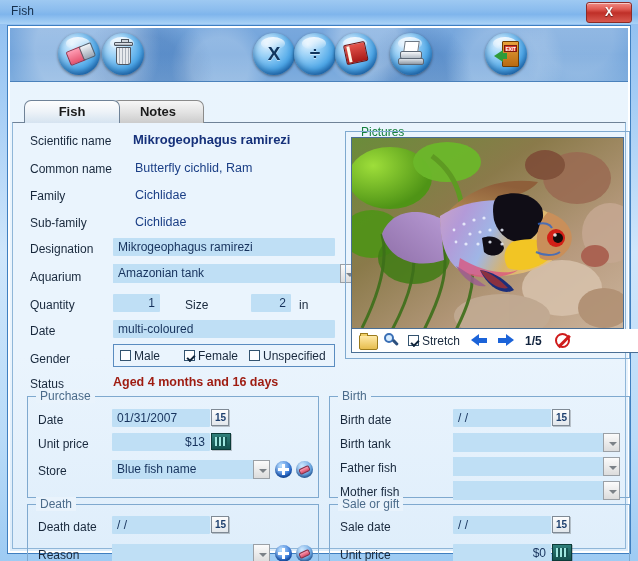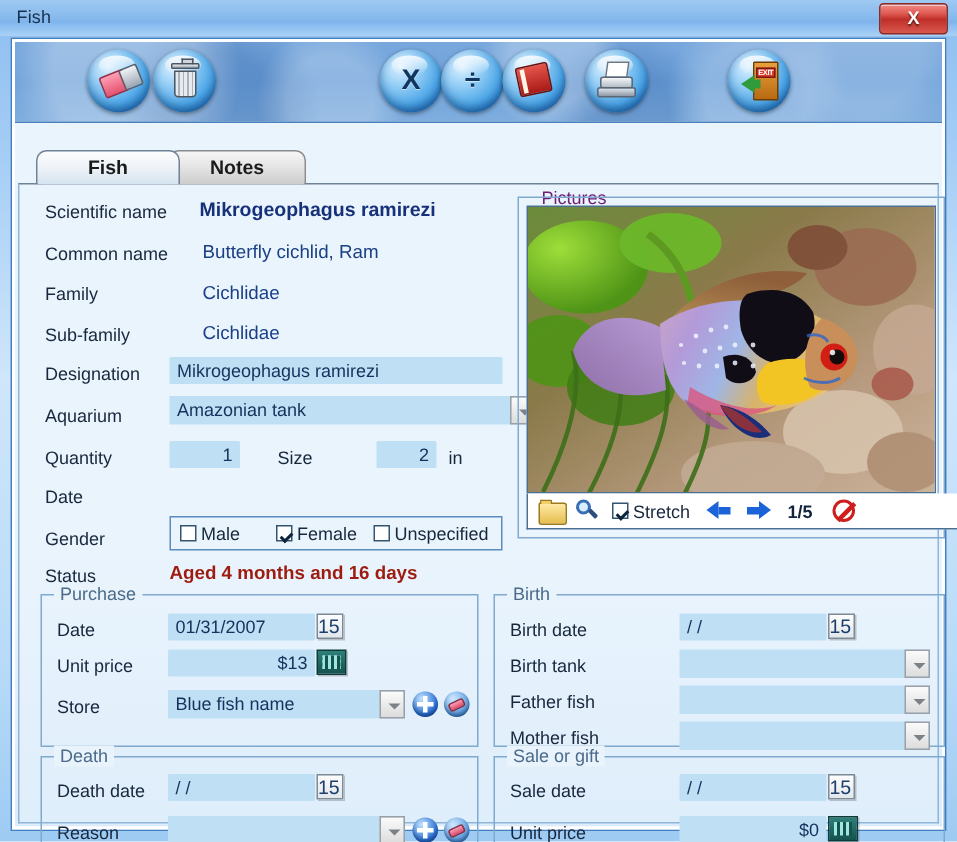--- a/index.html
+++ b/index.html
@@ -159,21 +159,21 @@
     background:linear-gradient(180deg,#fbfbfb,#dcdcdc);border:1px solid #9aa0a6;
     cursor:pointer;
   }
   .combo .arw:after{
     content:"";position:absolute;left:5px;top:8px;width:0;height:0;
     border-left:4px solid transparent;border-right:4px solid transparent;border-top:4px solid #7b8187;
   }
   .calbtn{
     position:absolute;width:18px;height:17px;box-sizing:border-box;cursor:pointer;
     background:linear-gradient(180deg,#fdfdfd,#e2e7ec);border:1px solid #7f8a95;
-    font-size:13px;font-weight:normal;color:#1d3f6e;text-align:right;line-height:16px;padding-right:2px;
+    font-size:10px;font-weight:bold;color:#1d3f6e;text-align:right;line-height:16px;padding-right:2px;
     box-shadow:1px 1px 0 rgba(0,0,0,.2);
   }
   .calcbtn{
     position:absolute;width:20px;height:17px;box-sizing:border-box;cursor:pointer;
     background:linear-gradient(180deg,#2f7f7a,#14524f);border:1px solid #0c3b38;
     box-shadow:1px 1px 0 rgba(0,0,0,.2);
   }
   .calcbtn:after{
     content:"";position:absolute;left:3px;top:3px;right:3px;bottom:3px;
     background:repeating-linear-gradient(90deg,#9fe6df 0 2px,#14524f 2px 4px),
@@ -354,38 +354,39 @@
         <span class="arw"></span>
       </div>
 
       <div class="lbl" style="left:17px;top:175px">Quantity</div>
       <div class="fld right" style="left:100px;top:171px;width:47px">1</div>
       <div class="lbl" style="left:172px;top:175px">Size</div>
       <div class="fld right" style="left:238px;top:171px;width:40px">2</div>
       <div class="lbl" style="left:286px;top:175px">in</div>
 
       <div class="lbl" style="left:17px;top:201px">Date</div>
+      <div class="fld" style="left:100px;top:197px;width:222px">multi-coloured</div>
 
       <div class="lbl" style="left:17px;top:229px">Gender</div>
       <div class="genderbox" style="left:100px;top:221px;width:222px;height:23px">
         <div class="chk" style="left:6px;top:4px">
           <span class="box"></span><span>Male</span>
         </div>
         <div class="chk" style="left:70px;top:4px">
           <span class="box checked"></span><span>Female</span>
         </div>
         <div class="chk" style="left:135px;top:4px">
           <span class="box"></span><span>Unspecified</span>
         </div>
       </div>
 
       <div class="lbl" style="left:17px;top:254px">Status</div>
       <div class="val" style="left:100px;top:252px;font-weight:bold;color:#9e1b10;font-size:12.5px">Aged 4 months and 16 days</div>
 
-      <div class="lbl" style="left:345px;top:2px;background:#eaf4fd;padding:0 3px;color:#701a75">Pictures</div>
+      <div class="lbl" style="left:345px;top:2px;background:#eaf4fd;padding:0 3px;color:#15803d">Pictures</div>
       <div class="group" style="left:332px;top:8px;width:285px;height:228px;border:1px solid #7fa9cf;background:transparent"></div>
 
       <div class="picframe" style="left:338px;top:14px;width:273px;height:192px">
         <div class="photo">
           
           <svg width="273" height="192" viewBox="0 0 273 192" preserveAspectRatio="none">
             <defs>
               <linearGradient id="bgsub" x1="0" y1="0" x2="1" y2="1">
                 <stop offset="0%" stop-color="#6a8c3a"></stop>
                 <stop offset="35%" stop-color="#8a7a4a"></stop>

